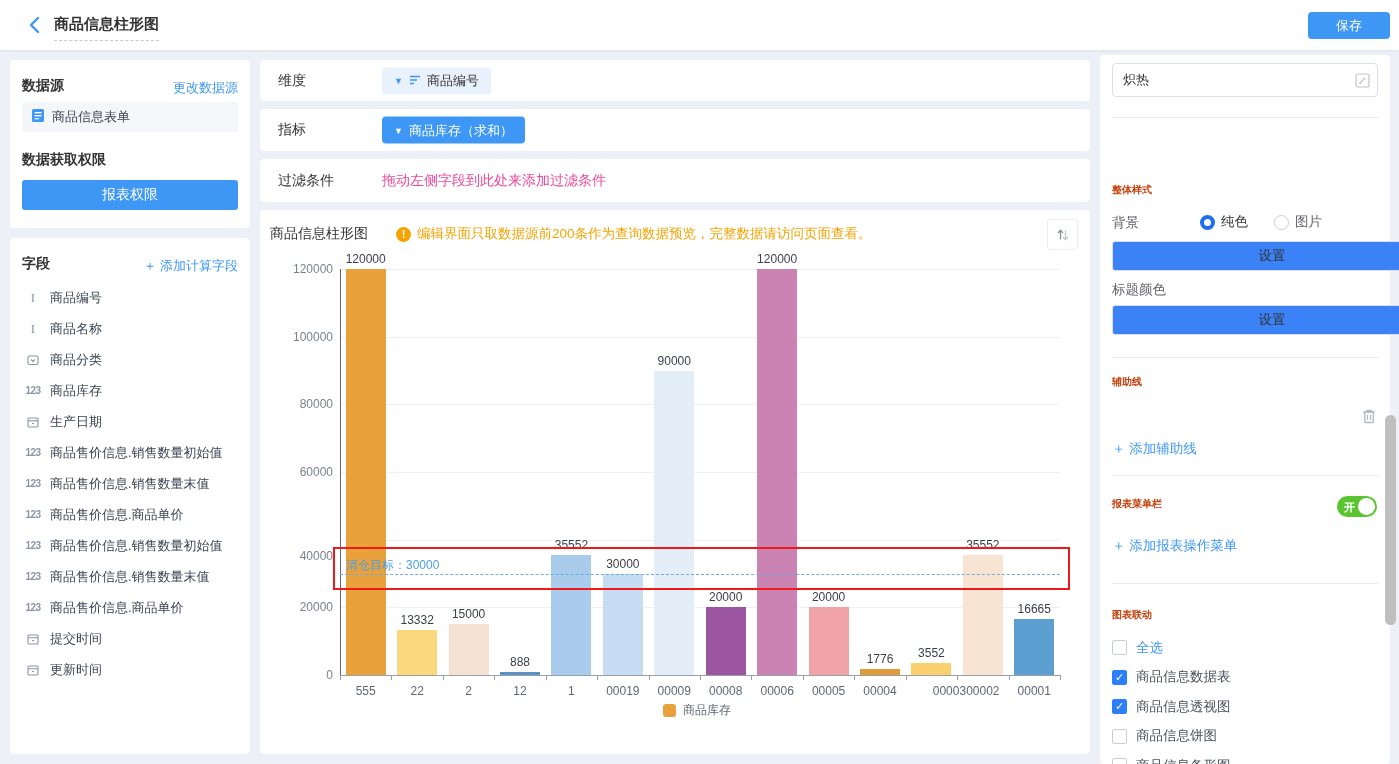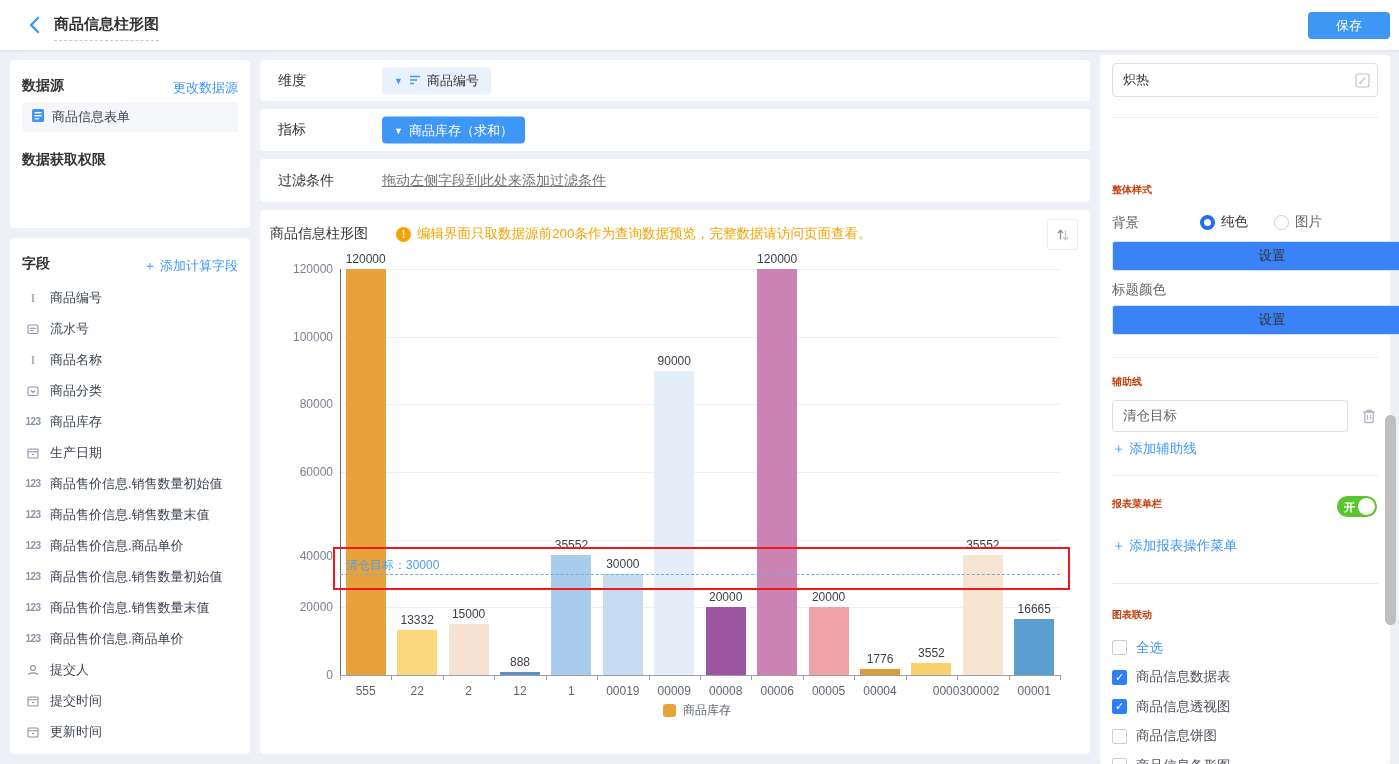--- a/index.html
+++ b/index.html
@@ -43,21 +43,21 @@
   
   .cfg-row { left:260px; width:830px; height:41px; }
   .row-dim { top:60px; } .row-metric { top:109px; height:42px; } .row-filter { top:159px; height:43px; }
   .cfg-label { position:absolute; left:18px; top:50%; transform:translateY(-50%); font-size:14px; color:#333; }
   .chip { position:absolute; left:122px; top:50%; transform:translateY(-50%); height:27px; border-radius:4px;
           display:flex; align-items:center; gap:6px; padding:0 12px; cursor:pointer; font-size:13px; }
   .chip-dim { background:#e8f1fc; color:#333; }
   .chip-metric { background:#3E97F5; color:#fff; }
   .tri { font-size:9px; }
   .tri-blue { color:#3E97F5; } .tri-white { color:#fff; }
-  .filter-ph { position:absolute; left:122px; top:50%; transform:translateY(-50%); color:#737373; font-size:14px;text-decoration:underline; }
+  .filter-ph { position:absolute; left:122px; top:50%; transform:translateY(-50%); color:#ec4899; font-size:14px; }
 
   
   .chart-card { left:260px; top:210px; width:830px; height:544px; }
   .chart-title { position:absolute; left:10px; top:15px; font-size:14px; color:#333; }
   .notice { position:absolute; left:136px; top:15px; display:flex; align-items:center; gap:6px;
             color:#F5A300; font-size:13.5px; }
   .warn-ic { width:15px; height:15px; border-radius:50%; background:#F5A300; color:#fff; font-size:11px;
              font-weight:bold; display:inline-flex; align-items:center; justify-content:center; flex:none; }
   .sort-btn { position:absolute; right:12px; top:9px; width:31px; height:31px; border:1px solid #ebedf0;
               border-radius:3px; background:#fff; display:flex; align-items:center; justify-content:center; cursor:pointer; }
@@ -135,39 +135,30 @@
       <svg width="14" height="15" viewBox="0 0 14 15">
           <rect x="1" y="1" width="12" height="13" rx="1.5" fill="#3E97F5"></rect>
           <rect x="3.5" y="4" width="7" height="1.4" fill="#fff"></rect>
           <rect x="3.5" y="7" width="7" height="1.4" fill="#fff"></rect>
           <rect x="3.5" y="10" width="4.5" height="1.4" fill="#d9e9fd"></rect>
         </svg>
     </span>
     <span style="color:#3c4350;">商品信息表单</span>
   </div>
   <div class="sec-head" style="left:12px;top:91px;">数据获取权限</div>
+  <button class="perm-btn">报表权限</button>
 </div>
 
 <div class="card fields-card">
   <div class="sec-head" style="left:12px;top:17px;">字段</div>
   <span class="link add-calc">＋ 添加计算字段</span>
   <div class="field-list" id="field-list">
       <div class="field-item">
         <span class="fi fi-text">I</span>
         <span class="field-label">商品编号</span>
-      </div>
-      <div class="field-item">
-        <span class="fi">
-          <svg width="12" height="12" viewBox="0 0 12 12">
-            <rect x="1" y="2" width="10" height="8.5" rx="1.5" fill="none" stroke="#8a94a6" stroke-width="1.1"></rect>
-            <line x1="3" y1="5.3" x2="9" y2="5.3" stroke="#8a94a6" stroke-width="1.1"></line>
-            <line x1="3" y1="7.6" x2="6.5" y2="7.6" stroke="#8a94a6" stroke-width="1.1"></line>
-          </svg>
-        </span>
-        <span class="field-label">流水号</span>
       </div>
       <div class="field-item">
         <span class="fi fi-text">I</span>
         <span class="field-label">商品名称</span>
       </div>
       <div class="field-item">
         <span class="fi">
           <svg width="12" height="12" viewBox="0 0 12 12">
             <rect x="1" y="2" width="10" height="8.5" rx="1.5" fill="none" stroke="#8a94a6" stroke-width="1.1"></rect>
             <polyline points="4,5.5 6,7.5 8,5.5" fill="none" stroke="#8a94a6" stroke-width="1.1"></polyline>
@@ -205,29 +196,20 @@
         <span class="fi fi-num">123</span>
         <span class="field-label">商品售价信息.销售数量初始值</span>
       </div>
       <div class="field-item">
         <span class="fi fi-num">123</span>
         <span class="field-label">商品售价信息.销售数量末值</span>
       </div>
       <div class="field-item">
         <span class="fi fi-num">123</span>
         <span class="field-label">商品售价信息.商品单价</span>
-      </div>
-      <div class="field-item">
-        <span class="fi">
-          <svg width="12" height="12" viewBox="0 0 12 12">
-            <circle cx="6" cy="4" r="2.4" fill="none" stroke="#8a94a6" stroke-width="1.1"></circle>
-            <path d="M1.5 11 C1.5 8.2 10.5 8.2 10.5 11" fill="none" stroke="#8a94a6" stroke-width="1.1"></path>
-          </svg>
-        </span>
-        <span class="field-label">提交人</span>
       </div>
       <div class="field-item">
         <span class="fi">
           <svg width="12" height="12" viewBox="0 0 12 12">
             <rect x="1" y="2" width="10" height="9" rx="1" fill="none" stroke="#8a94a6" stroke-width="1.1"></rect>
             <line x1="1" y1="4.8" x2="11" y2="4.8" stroke="#8a94a6" stroke-width="1.1"></line>
             <line x1="5" y1="7.5" x2="7" y2="7.5" stroke="#8a94a6" stroke-width="1.1"></line>
           </svg>
         </span>
         <span class="field-label">提交时间</span>
@@ -392,21 +374,20 @@
       <span class="radio" id="radio-1"></span>
       <span>图片</span>
     </span>
   </div>
   <button class="set-btn" style="top:186px;">设置</button>
   <span class="sub-label" style="top:226px;">标题颜色</span>
   <button class="set-btn" style="top:250px;">设置</button>
   <div class="divider" style="top:302px;"></div>
 
   <div class="rp-head" style="top:320px;">辅助线</div>
-  <input class="aux-input" value="清仓目标" style="">
   <span class="trash-btn">
     <svg width="16" height="17" viewBox="0 0 16 17">
         <line x1="2" y1="4" x2="14" y2="4" stroke="#b0b6bf" stroke-width="1.3"></line>
         <path d="M6 4 V2.5 H10 V4" fill="none" stroke="#b0b6bf" stroke-width="1.3"></path>
         <rect x="3.8" y="4" width="8.4" height="10.5" rx="1" fill="none" stroke="#b0b6bf" stroke-width="1.3"></rect>
         <line x1="6.5" y1="6.8" x2="6.5" y2="11.8" stroke="#b0b6bf" stroke-width="1.2"></line>
         <line x1="9.5" y1="6.8" x2="9.5" y2="11.8" stroke="#b0b6bf" stroke-width="1.2"></line>
       </svg>
   </span>
   <span class="link add-link" style="top:385px;">＋ 添加辅助线</span>

